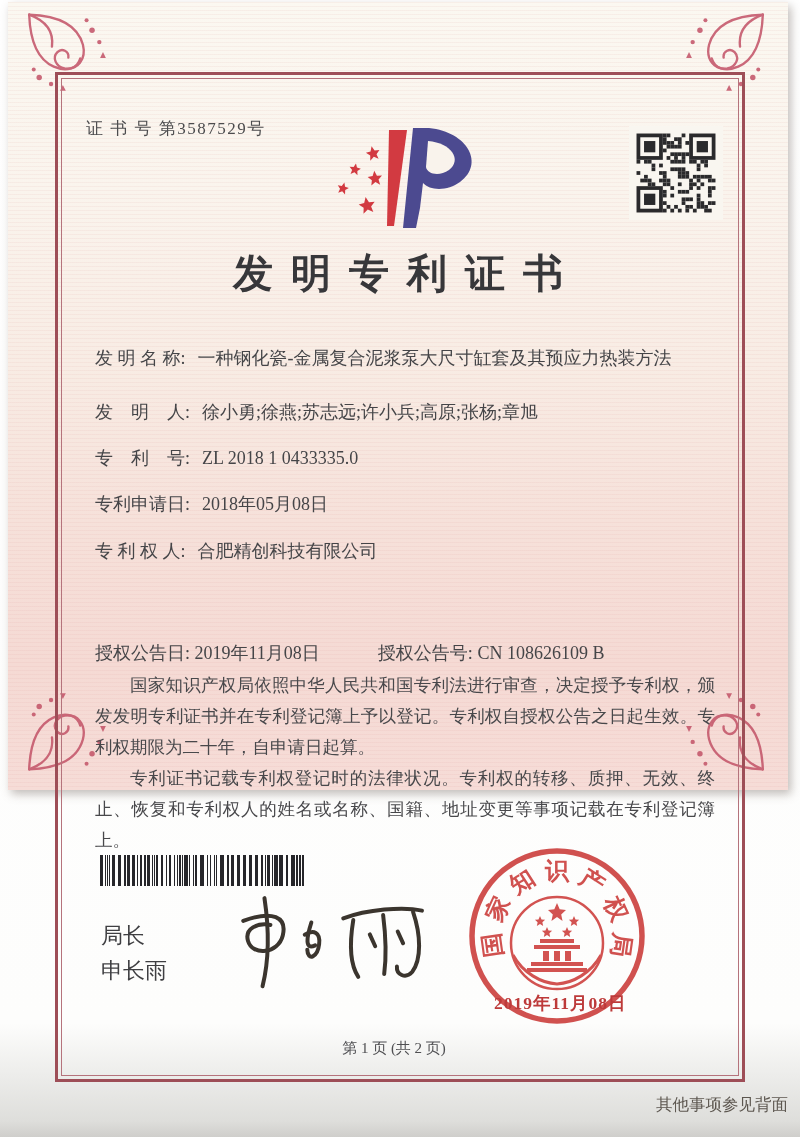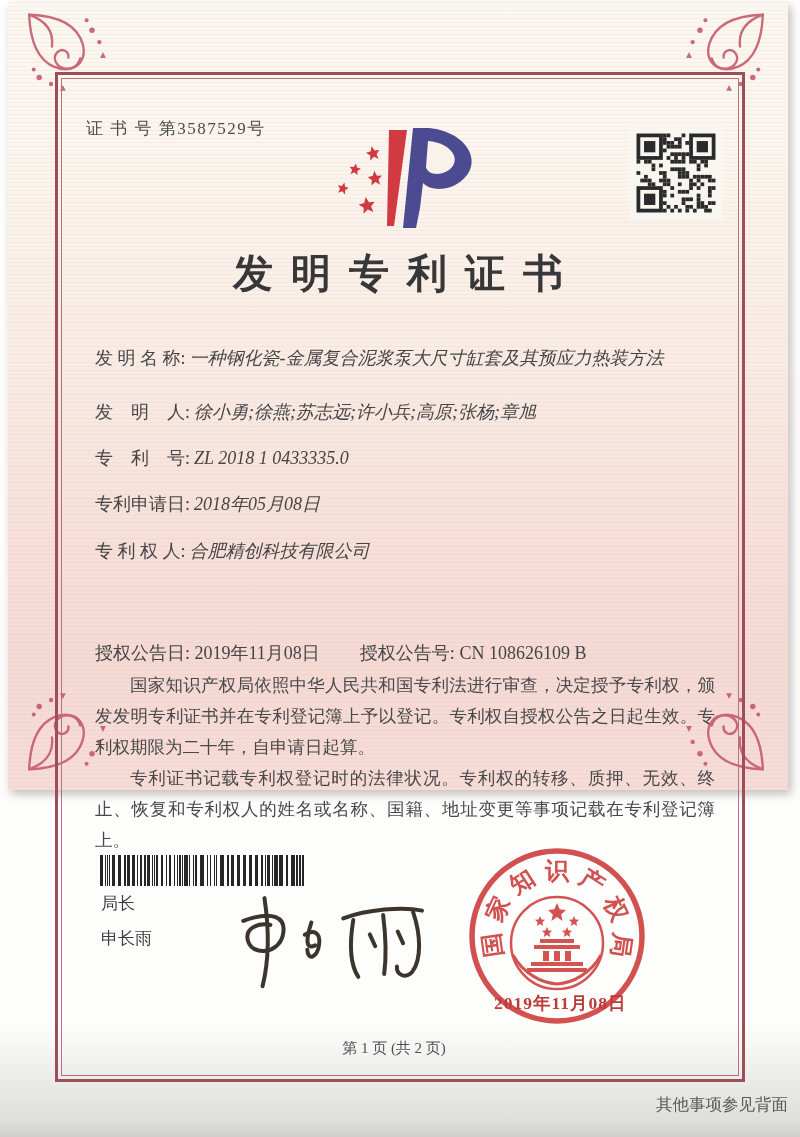--- a/index.html
+++ b/index.html
@@ -25,32 +25,32 @@
   .cert-no { position:absolute; left:78px; top:115px; font-size:17px; letter-spacing:1.5px; color:#4c4c4e; }
   .logo { position:absolute; left:318px; top:120px; width:160px; height:115px; }
   .qr { position:absolute; left:621px; top:124px; width:94px; height:94px; }
   .title {
     position:absolute; left:0; right:0; top:244px; text-align:center;
     font-size:40px; font-weight:700; color:#37373a;
     letter-spacing:0.45em; text-indent:0.45em;
   }
   .row { position:absolute; left:87px; display:flex; font-size:18px; color:#454548; line-height:29px; }
   .row .lab { white-space:pre; flex:none; }
-  .row .val { margin-left:4px;font-style:italic; }
+  .row .val { margin-left:12px; }
   .r1{top:342px} .r2{top:396px} .r3{top:442px} .r4{top:488px} .r5{top:535px} .r6{top:582px}
   .r6 .val{ width:452px; }
   .grant { position:absolute; left:87px; top:639px; width:620px; font-size:18px; display:flex; }
-  .grant .g2 { margin-left:40px;text-align:center; }
+  .grant .g2 { margin-left:58px;text-align:center; }
   .body-text {
     position:absolute; left:87px; top:668px; width:620px;
     font-size:17.5px; line-height:31px; text-align:justify; color:#48484b;
   }
   .body-text p { text-indent:2em; }
   .barcode { position:absolute; left:90px; top:853px; width:210px; height:31px; }
-  .director { position:absolute; left:93px; top:884px; font-size:17px; line-height:35px; color:#3f3f42; }
+  .director { position:absolute; left:93px; top:916px; font-size:22px; line-height:35px; color:#3f3f42; }
   .signature { position:absolute; left:200px; top:884px; width:235px; height:110px; transform:rotate(-2deg); }
   .seal { position:absolute; left:458px; top:843px; width:182px; height:182px; opacity:0.92; }
   .seal-date { position:absolute; left:486px; top:989px; font-size:17.5px; font-weight:700; letter-spacing:1px; color:#bd3a3a; }
   .page-info { position:absolute; left:0; right:8px; top:1037px; text-align:center; font-size:15px; color:#4f4f52; }
   .back-note { position:absolute; left:0; right:0; top:1092px; text-align:right; font-size:16.5px; color:#5c564f; }
   .fl { position:absolute; width:92px; height:82px; }
   .fl-tl { left:18px; top:10px; }
   .fl-tr { right:22px; top:10px; transform:scaleX(-1); }
   .fl-bl { left:18px; bottom:18px; transform:scaleY(-1); }
   .fl-br { right:22px; bottom:18px; transform:scale(-1,-1); }

